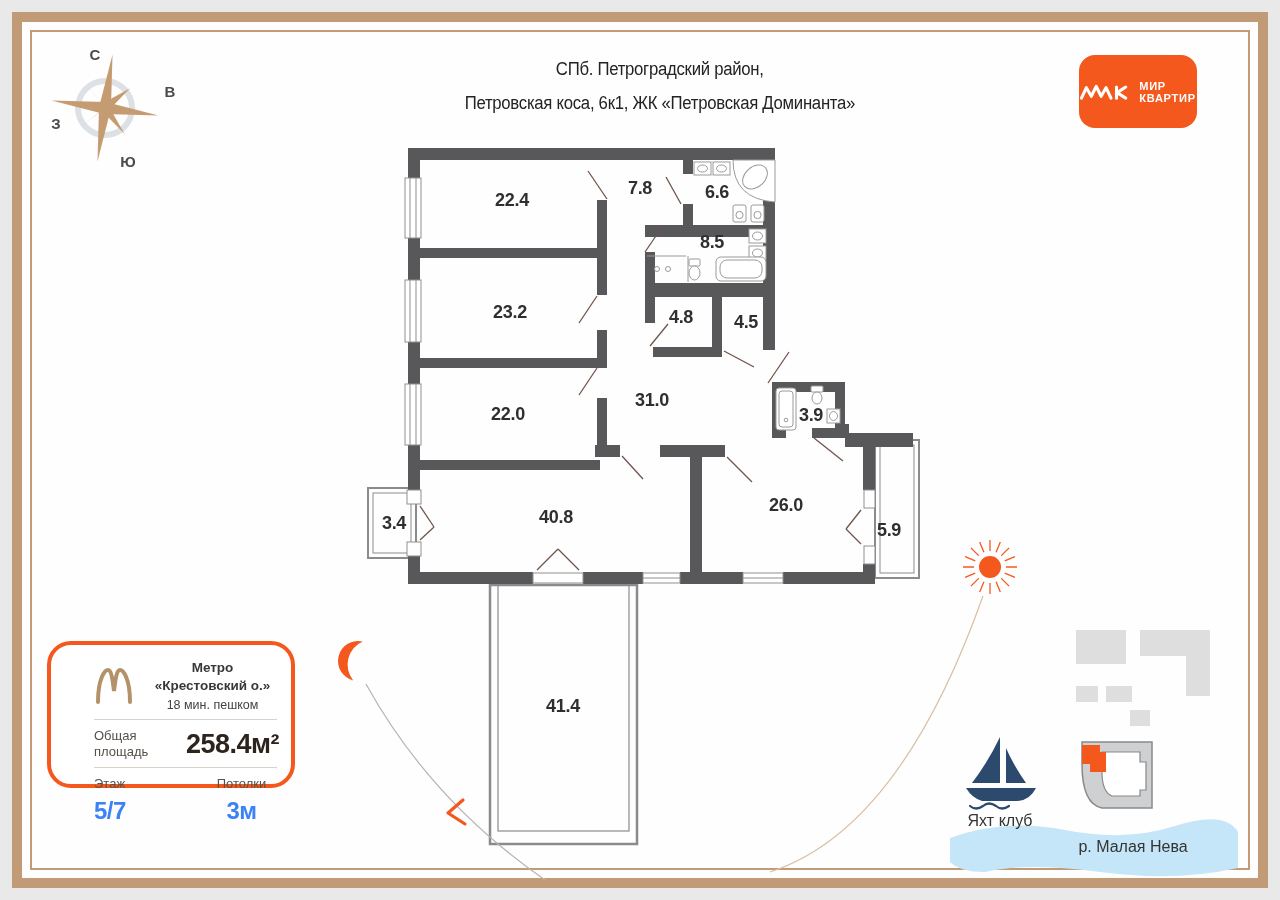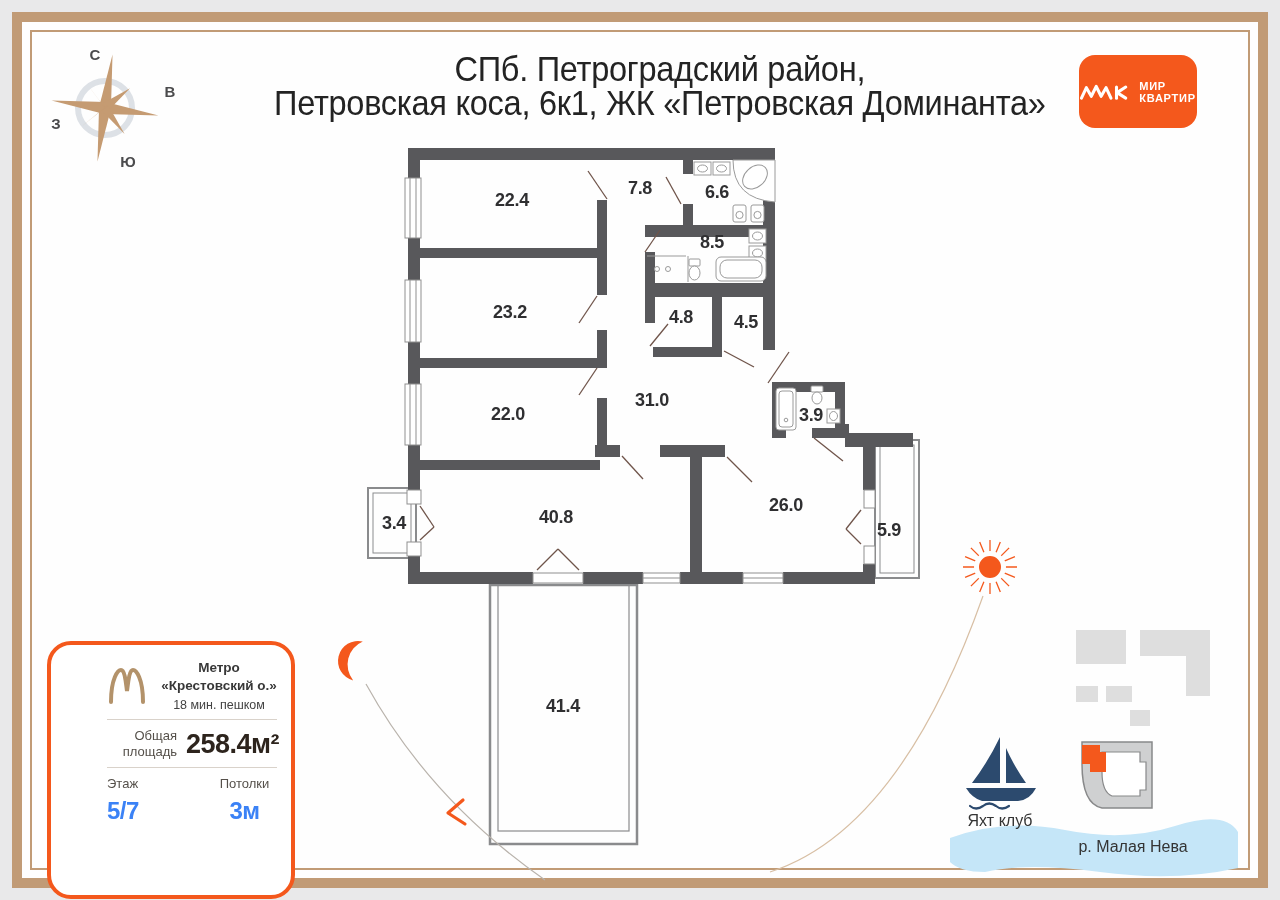--- a/index.html
+++ b/index.html
@@ -3,39 +3,39 @@
 <meta charset="utf-8">
 <style>
   html,body{margin:0;padding:0}
   body{width:1280px;height:900px;position:relative;overflow:hidden;
        background:#e9e9ea;font-family:"Liberation Sans",sans-serif;}
   .frame-band{position:absolute;inset:12px;border:10px solid #c19b76;background:#fefefe;}
   .frame-line{position:absolute;inset:30px;border:2px solid #c19b76;}
   #scene{position:absolute;left:0;top:0;width:1280px;height:900px;z-index:1;}
   
   .title{position:absolute;left:140px;right:100px;top:52px;z-index:2;text-align:center;
-         color:#232323;font-size:35px;line-height:34px;letter-spacing:-0.3px;}
+         color:#232323;font-size:18px;line-height:34px;letter-spacing:-0.3px;}
   .title span{display:inline-block;transform:scaleX(0.93);white-space:nowrap;}
   
   .logo{position:absolute;left:1079px;top:55px;width:118px;height:73px;z-index:2;
         background:#f4581c;border-radius:16px;display:flex;flex-direction:row;
         align-items:center;justify-content:center;gap:6px;}
   .logo .brand{color:#fff;font-size:11.5px;font-weight:bold;letter-spacing:0.8px;transform:scaleX(0.96);}
   
-  .card{position:absolute;left:47px;top:641px;width:248px;height:258px;z-index:2;
+  .card{position:absolute;left:47px;top:641px;width:248px;height:147px;z-index:2;
         box-sizing:border-box;background:#fff;border:4px solid #f4581c;border-radius:24px;
-        padding:14px 12px 10px 56px;color:#3a3a3a;}
+        padding:14px 12px 10px 43px;color:#3a3a3a;}
   .metro-row{display:flex;align-items:center;gap:12px;min-height:52px;}
   .metro-text{flex:1;text-align:center;}
   .metro-station{font-size:13.5px;font-weight:bold;color:#383838;line-height:18px;}
   .metro-walk{font-size:12.5px;color:#434343;margin-top:3px;}
   .card hr{border:none;border-top:1px solid #d9d2ca;margin:7px 2px 8px 0;}
   .area-row{display:flex;align-items:center;justify-content:space-between;}
   .small-label{font-size:13px;color:#55504a;line-height:16px;}
-  .area-label{width:70px;text-align:right;}
+  .area-label{width:70px;}
   .big-value{font-size:27px;font-weight:bold;color:#2d241d;letter-spacing:-0.5px;}
   .facts-row{display:flex;margin-top:0;}
   .fact-col1{width:96px;text-align:left;}
   .fact-col2{width:84px;margin-left:24px;text-align:center;}
   .fact-value{font-size:24px;font-weight:bold;color:#3b82f6;margin-top:5px;letter-spacing:-0.5px;}
   
   .room-label{font:bold 18px "Liberation Sans",sans-serif;fill:#2f2f31;text-anchor:middle;letter-spacing:-0.3px;}
   .compass-letter{font:bold 15px "Liberation Sans",sans-serif;fill:#4b4b4d;text-anchor:middle;}
   .landmark-label{font:16px "Liberation Sans",sans-serif;fill:#343434;text-anchor:middle;}
 </style>

